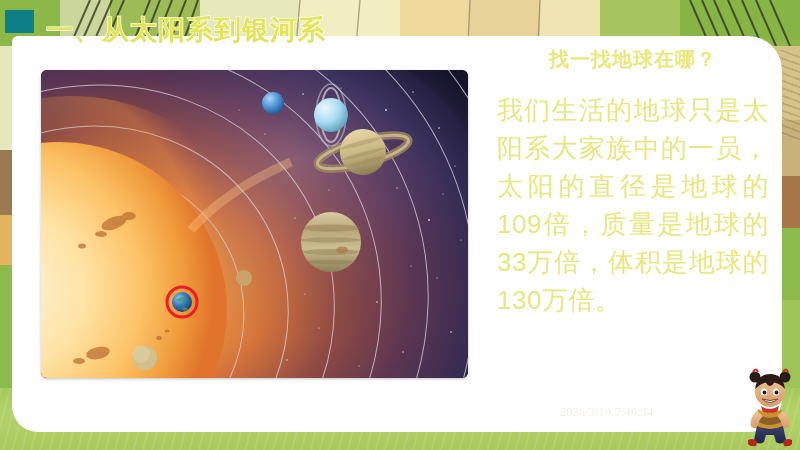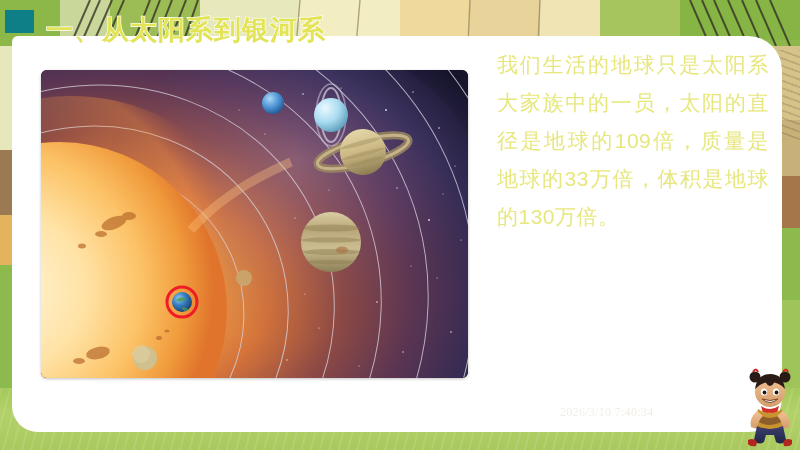--- a/index.html
+++ b/index.html
@@ -137,21 +137,21 @@
     width:272px;
   }
   .text-heading {
     font-size:20px; font-weight:bold;
     color:#e8e87c;
     text-align:center;
     letter-spacing:1px;
     margin-bottom:18px;
   }
   .text-body {
-    font-size:21px;
+    font-size:26px;
     color:#e7e77e;
     line-height:38px;
     letter-spacing:.5px;
     text-align:justify;
   }
 
   
   .timestamp {
     position:absolute; left:560px; top:405px;
     font-size:12px;
@@ -373,20 +373,21 @@
           <ellipse cx="290" cy="45" rx="15" ry="31" fill="none" stroke="#c9c2d4" stroke-width="1.6" opacity=".6"></ellipse>
           <circle cx="290" cy="45" r="17" fill="url(#uranusG)"></circle>
         </g>
 
         <circle cx="232" cy="33" r="11" fill="url(#neptuneG)"></circle>
       </g>
     </svg>
   </div>
 
   <div class="text-col">
+    <div class="text-heading">找一找地球在哪？</div>
     <div class="text-body">我们生活的地球只是太阳系大家族中的一员，太阳的直径是地球的109倍，质量是地球的33万倍，体积是地球的130万倍。</div>
   </div>
 
   <div class="timestamp">2026/3/10 7:40:34</div>
 
   <div class="mascot">
     <svg width="56" height="85" viewBox="0 0 56 85">
       <defs>
         <linearGradient id="skin" x1="0" y1="0" x2="0" y2="1">
           <stop offset="0%" stop-color="#f2c193"></stop>

